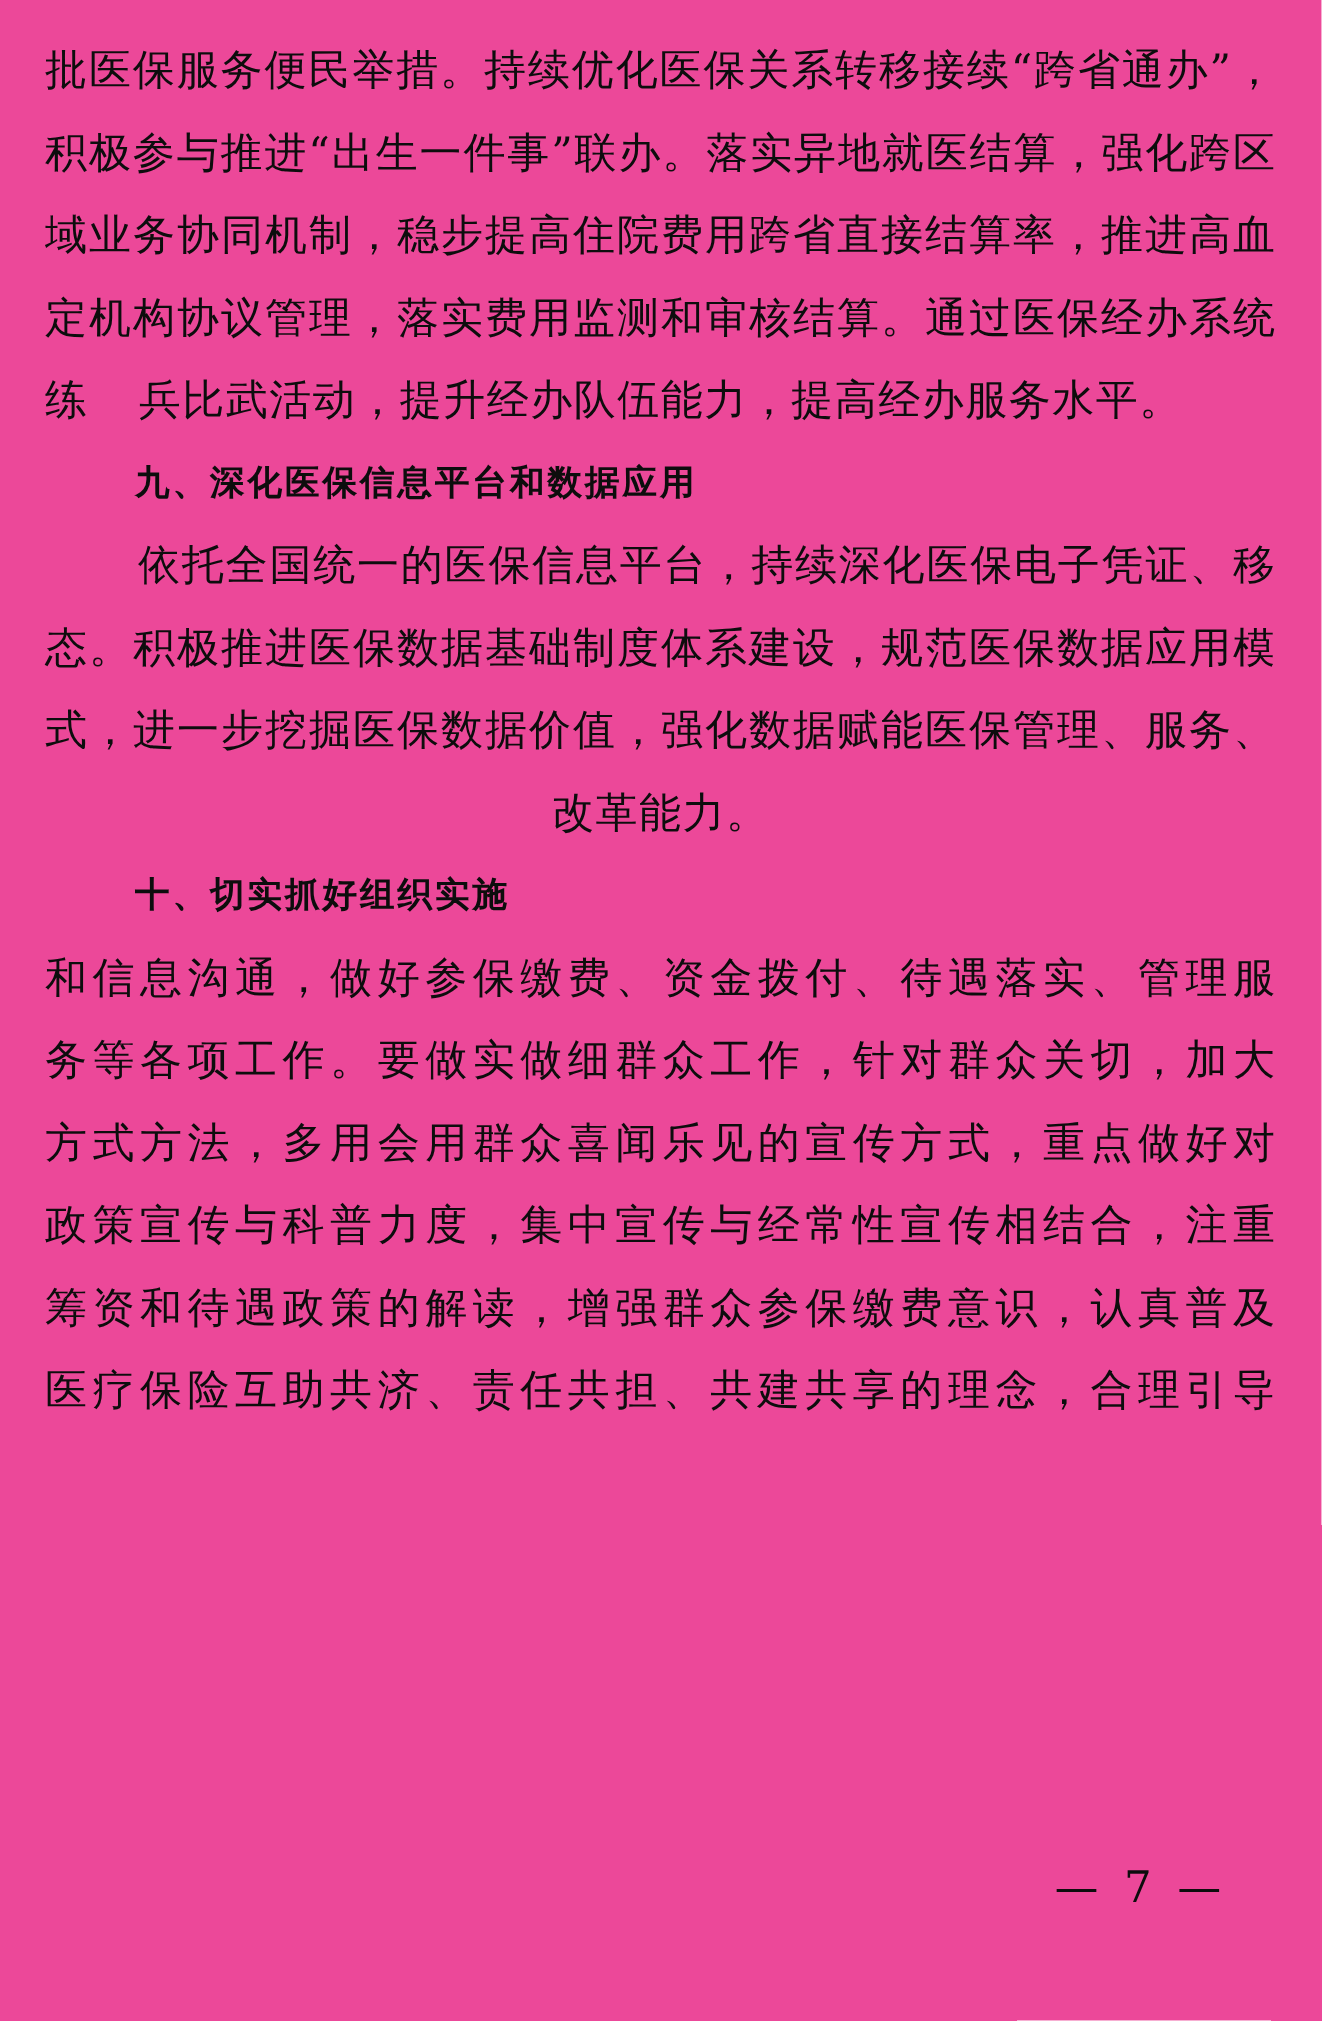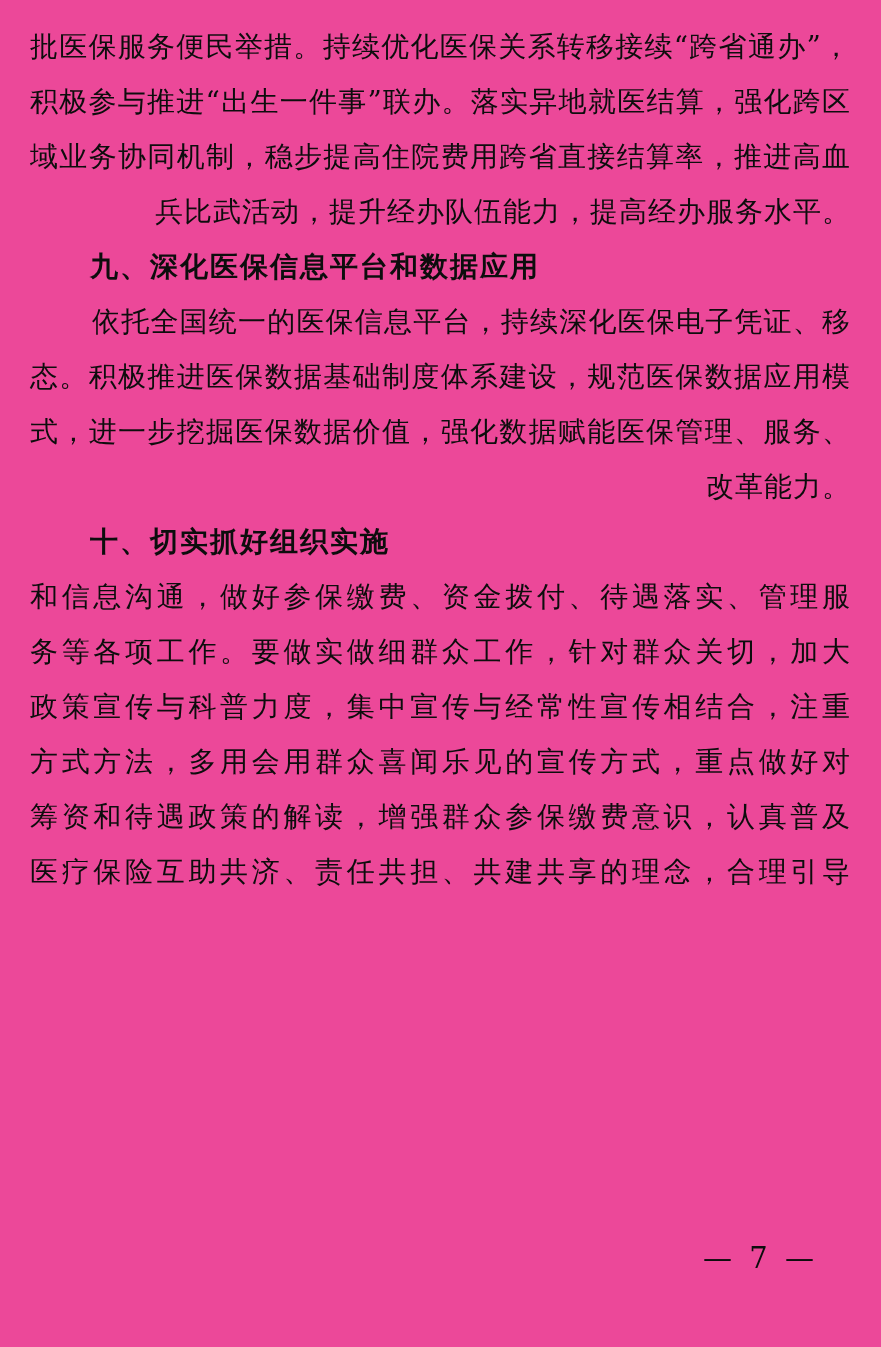--- a/index.html
+++ b/index.html
@@ -27,25 +27,25 @@
     font-family: "DejaVu Serif", "Liberation Serif", serif;
     white-space: nowrap;
   }
   .just {
     text-align: justify;
     text-align-last: justify;
     text-justify: inter-character;
     white-space: normal;
   }
   .indent { padding-left: 62px; }
-  .last { text-align: right; }
+  .last { text-align: center; }
   .heading {
     font-family: "Liberation Sans", "DejaVu Sans", sans-serif;
     font-weight: bold;
-    font-size: 28px;
+    font-size: 23px;
     padding-left: 60px;
     letter-spacing: 2px;
   }
   .footer {
     position: absolute;
     top: 1238px;
     right: 63px;
     height: 40px;
     line-height: 40px;
     font-size: 29px;
@@ -54,29 +54,30 @@
   }
 </style>
 </head>
 <body>
 
 <div class="page">
   <div class="textblock">
     <div class="line just">批医保服务便民举措。持续优化医保关系转移接续“跨省通办”，</div>
     <div class="line just">积极参与推进“出生一件事”联办。落实异地就医结算，强化跨区</div>
     <div class="line just">域业务协同机制，稳步提高住院费用跨省直接结算率，推进高血</div>
+    <div class="line just">定机构协议管理，落实费用监测和审核结算。通过医保经办系统练</div>
     <div class="line last">兵比武活动，提升经办队伍能力，提高经办服务水平。</div>
     <div class="line heading">九、深化医保信息平台和数据应用</div>
     <div class="line just indent">依托全国统一的医保信息平台，持续深化医保电子凭证、移</div>
     <div class="line just">态。积极推进医保数据基础制度体系建设，规范医保数据应用模</div>
     <div class="line just">式，进一步挖掘医保数据价值，强化数据赋能医保管理、服务、</div>
     <div class="line last">改革能力。</div>
     <div class="line heading">十、切实抓好组织实施</div>
     <div class="line just">和信息沟通，做好参保缴费、资金拨付、待遇落实、管理服</div>
     <div class="line just">务等各项工作。要做实做细群众工作，针对群众关切，加大</div>
+    <div class="line just">方式方法，多用会用群众喜闻乐见的宣传方式，重点做好对</div>
     <div class="line just">政策宣传与科普力度，集中宣传与经常性宣传相结合，注重</div>
-    <div class="line just">方式方法，多用会用群众喜闻乐见的宣传方式，重点做好对</div>
     <div class="line just">筹资和待遇政策的解读，增强群众参保缴费意识，认真普及</div>
     <div class="line just">医疗保险互助共济、责任共担、共建共享的理念，合理引导</div>
   </div>
 
   <div class="footer">— 7 —</div>
 </div>
 
 </body></html>

